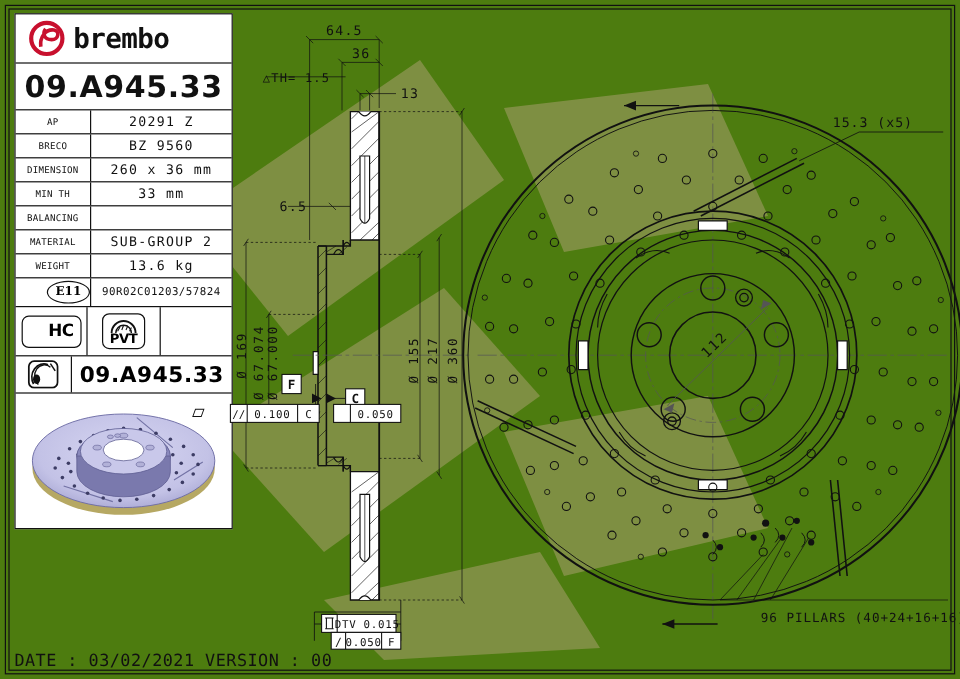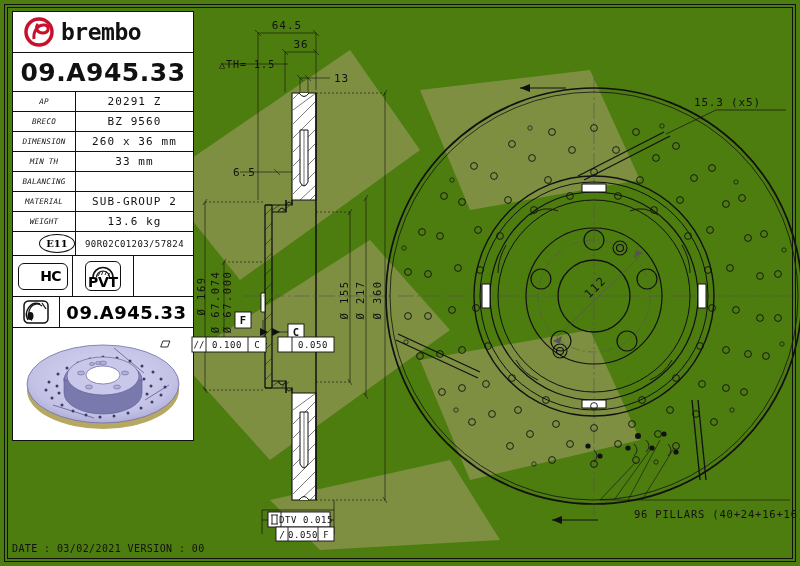--- a/index.html
+++ b/index.html
@@ -14,46 +14,46 @@
 
   
   .tb{position:absolute;left:12px;top:11px;width:182px;border:1.4px solid #111;box-sizing:border-box;background:#fff;}
   .tb .row{display:flex;border-bottom:1.1px solid #111;}
   .tb .row:last-child{border-bottom:none;}
   .logo-cell{height:40px;display:flex;align-items:center;justify-content:center;width:100%;}
   .code-cell{height:38px;display:flex;align-items:center;justify-content:center;width:100%;}
   .code-cell span{font-size:25px;font-weight:700;letter-spacing:.5px;color:#111;
                   font-family:"DejaVu Sans","Liberation Sans",sans-serif;}
   .k{width:62px;min-height:19px;display:flex;align-items:center;justify-content:center;
-     border-right:1.1px solid #111;font-size:7.6px;letter-spacing:.2px;color:#111;font-style:italic;}
+     border-right:1.1px solid #111;font-size:7.6px;letter-spacing:.2px;color:#111;}
   .v{flex:1;min-height:19px;display:flex;align-items:center;justify-content:center;
      font-size:11px;letter-spacing:1.1px;color:#111;
      font-family:"DejaVu Sans Mono","Liberation Mono",monospace;}
   .v.small{font-size:9px;letter-spacing:.4px;line-height:10px;text-align:left;padding:2px 0;}
   .e11{width:62px;display:flex;align-items:center;justify-content:flex-end;border-right:1.1px solid #111;padding:2px 0;}
   .e11 .oval{border:1.3px solid #111;border-radius:50%;width:34px;height:17px;display:flex;
              align-items:center;justify-content:center;font-size:10px;font-weight:700;
              font-family:"DejaVu Serif","Liberation Serif",serif;}
   .icorow{display:flex;border-bottom:1.1px solid #111;height:40px;}
   .icocell{width:60.6px;border-right:1.1px solid #111;display:flex;align-items:center;justify-content:center;}
   .icocell:last-child{border-right:none;}
   .hcbox{width:32px;height:25px;border:1.8px solid #111;border-radius:6px;display:flex;
          align-items:center;justify-content:center;font-size:14px;font-weight:700;letter-spacing:-.5px;
          font-family:"DejaVu Sans","Liberation Sans",sans-serif;padding-left:16px;}
   .pvtbox{width:34px;height:28px;border:1.8px solid #111;border-radius:6px;display:flex;
           flex-direction:column;align-items:center;justify-content:center;}
-  .pvtbox .pvtt{font-size:14px;font-weight:700;letter-spacing:-.3px;line-height:9px;
+  .pvtbox .pvtt{font-size:11px;font-weight:700;letter-spacing:-.3px;line-height:9px;
                 font-family:"DejaVu Sans","Liberation Sans",sans-serif;}
   .padrow{display:flex;border-bottom:1.1px solid #111;height:30px;}
   .padico{width:46px;border-right:1.1px solid #111;display:flex;align-items:center;justify-content:center;}
   .padcode{flex:1;display:flex;align-items:center;justify-content:center;font-size:18px;font-weight:700;
            letter-spacing:.5px;font-family:"DejaVu Sans","Liberation Sans",sans-serif;}
   .photo{height:112px;display:flex;align-items:center;justify-content:center;width:100%;}
 
-  .datebar{position:absolute;left:12px;top:543px;font-size:10px;letter-spacing:.4px;color:#111;}
+  .datebar{position:absolute;left:12px;top:543px;font-size:14px;letter-spacing:.4px;color:#111;}
 
   
   .lay{position:absolute;left:0;top:0;width:800px;height:566px;pointer-events:none;}
   text{font-family:"DejaVu Sans Mono","Liberation Mono",monospace;fill:#111;}
 </style>
 </head>
 <body>
 
 <div id="sheet">
 

